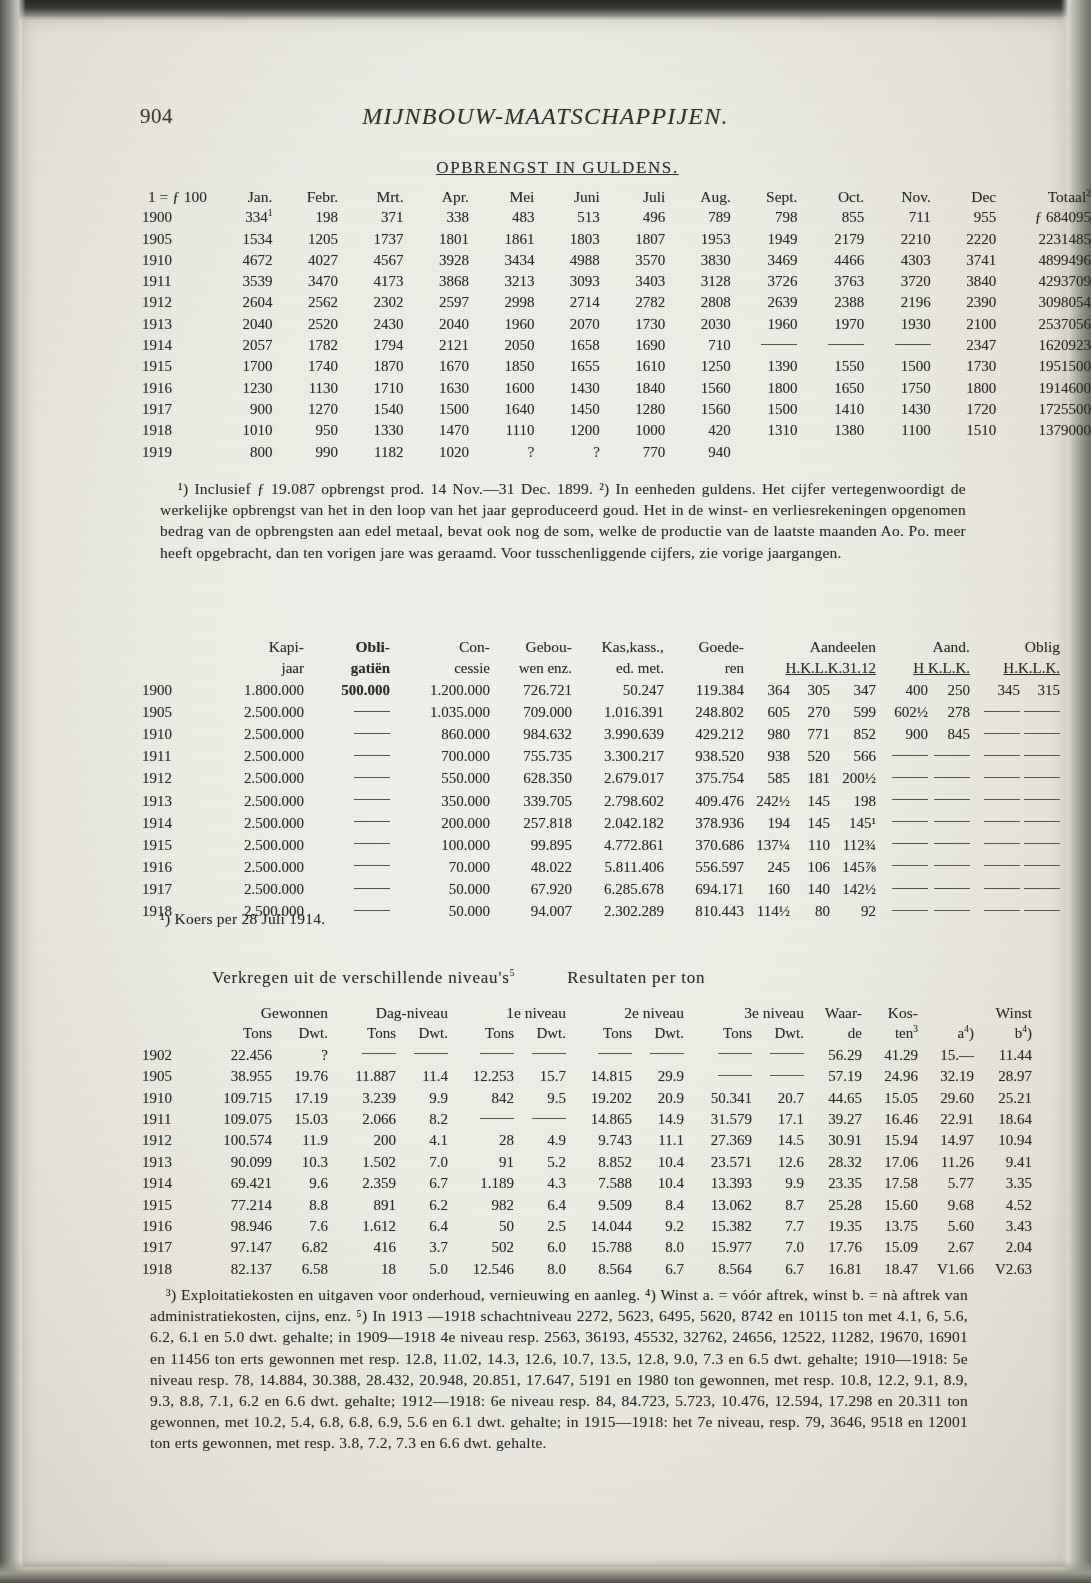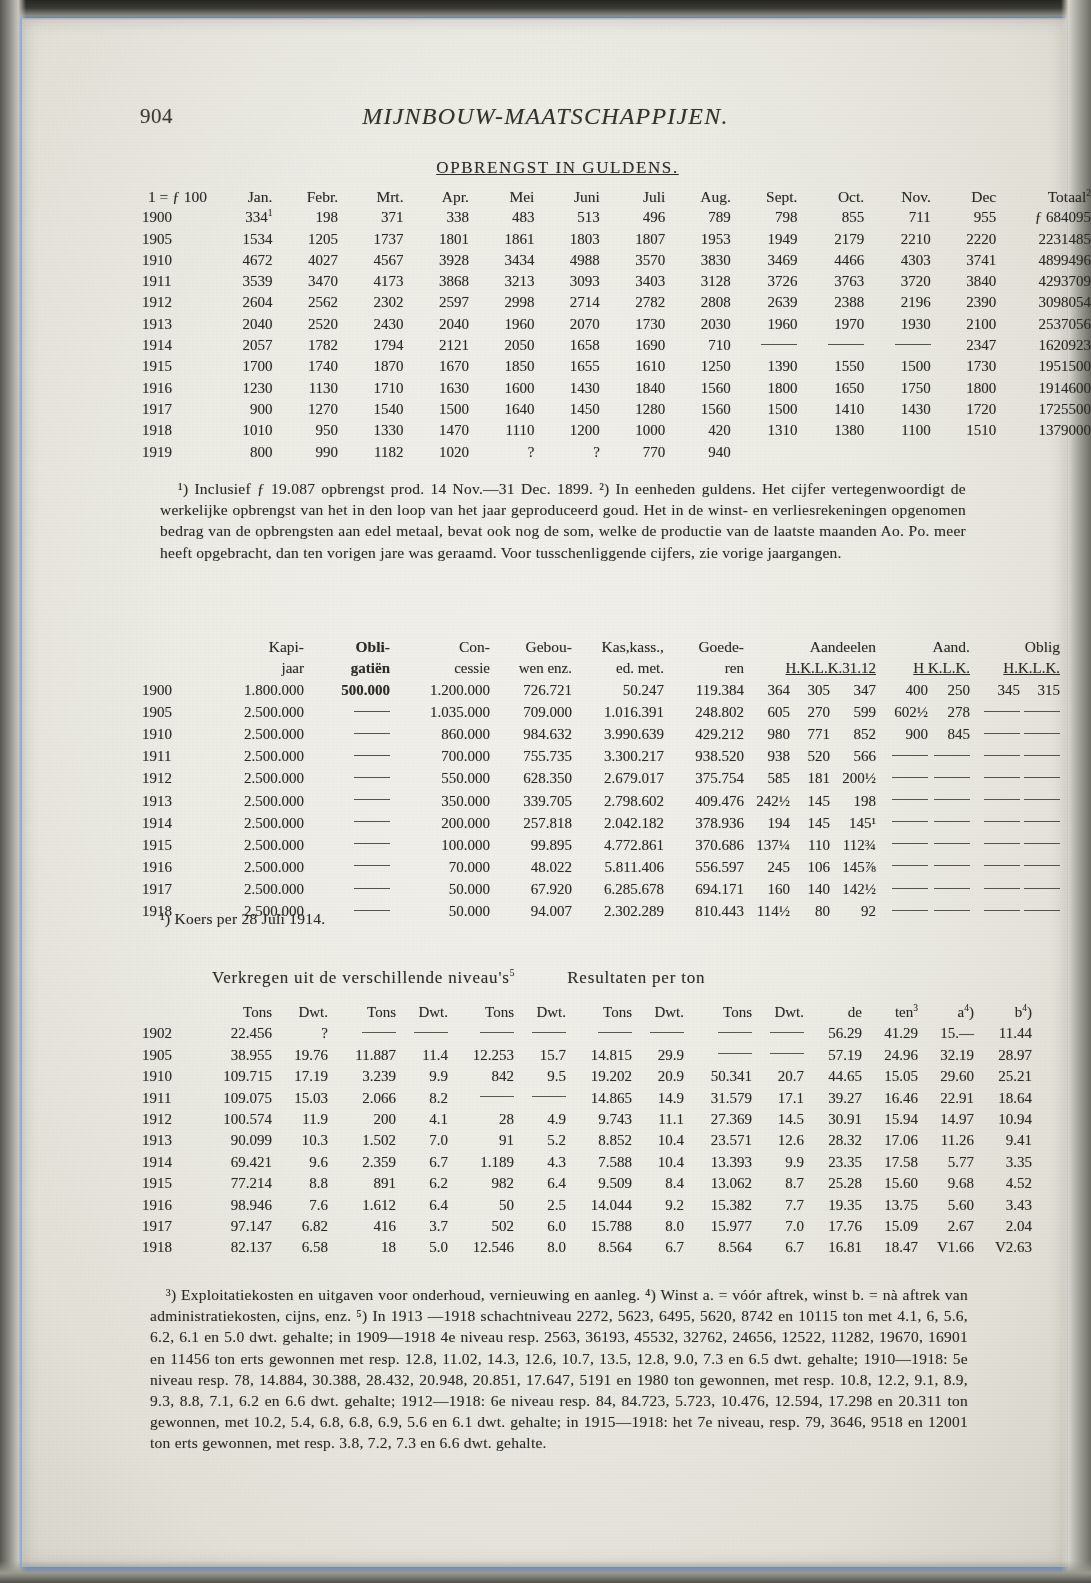--- a/index.html
+++ b/index.html
@@ -5,21 +5,21 @@
 <style>
   html,body{margin:0;padding:0;}
   body{
     width:1091px;height:1583px;
     background:#9c9c99;
     font-family:"Liberation Serif", serif;
     overflow:hidden;
   }
   #page{
     position:absolute;left:0;top:0;width:1091px;height:1583px;
-    background:#3b82f6;
+    background:#fef9c3;
     overflow:hidden;
   }
   
   #paper{
     position:absolute;left:22px;top:18px;right:24px;bottom:16px;
     background:
       radial-gradient(ellipse at 48% 42%, #f2f0ea 0%, #ecebe4 46%, #e2e0d7 78%, #d5d3c9 100%);
     box-shadow:0 0 18px rgba(0,0,0,.18) inset;
   }
   #darkedge-top{position:absolute;left:0;top:0;width:1091px;height:20px;
@@ -551,20 +551,31 @@
 
     <div class="para" style="left:160px;top:908px;width:500px;">¹) Koers per 28 Juli 1914.</div>
 
     <div class="rhead" style="left:212px;top:968px;width:760px;text-align:left;">
       <span>Verkregen uit de verschillende niveau's</span><sup>5</sup><span style="display:inline-block;width:52px;"></span><span>Resultaten per ton</span>
     </div>
 
     <table class="grid" id="t3">
       <thead>
         <tr>
+          <th class="yr"></th>
+          <th colspan="2">Gewonnen</th>
+          <th colspan="2">Dag-niveau</th>
+          <th colspan="2">1e niveau</th>
+          <th colspan="2">2e niveau</th>
+          <th colspan="2">3e niveau</th>
+          <th class="r1">Waar-</th>
+          <th class="r2">Kos-</th>
+          <th colspan="2">Winst</th>
+        </tr>
+        <tr>
           <td class="yr"></td>
           <td class="g1">Tons</td>
           <td class="g2">Dwt.</td>
           <td class="n1">Tons</td>
           <td class="n2">Dwt.</td>
           <td class="n3">Tons</td>
           <td class="n4">Dwt.</td>
           <td class="n5">Tons</td>
           <td class="n6">Dwt.</td>
           <td class="n7">Tons</td>

